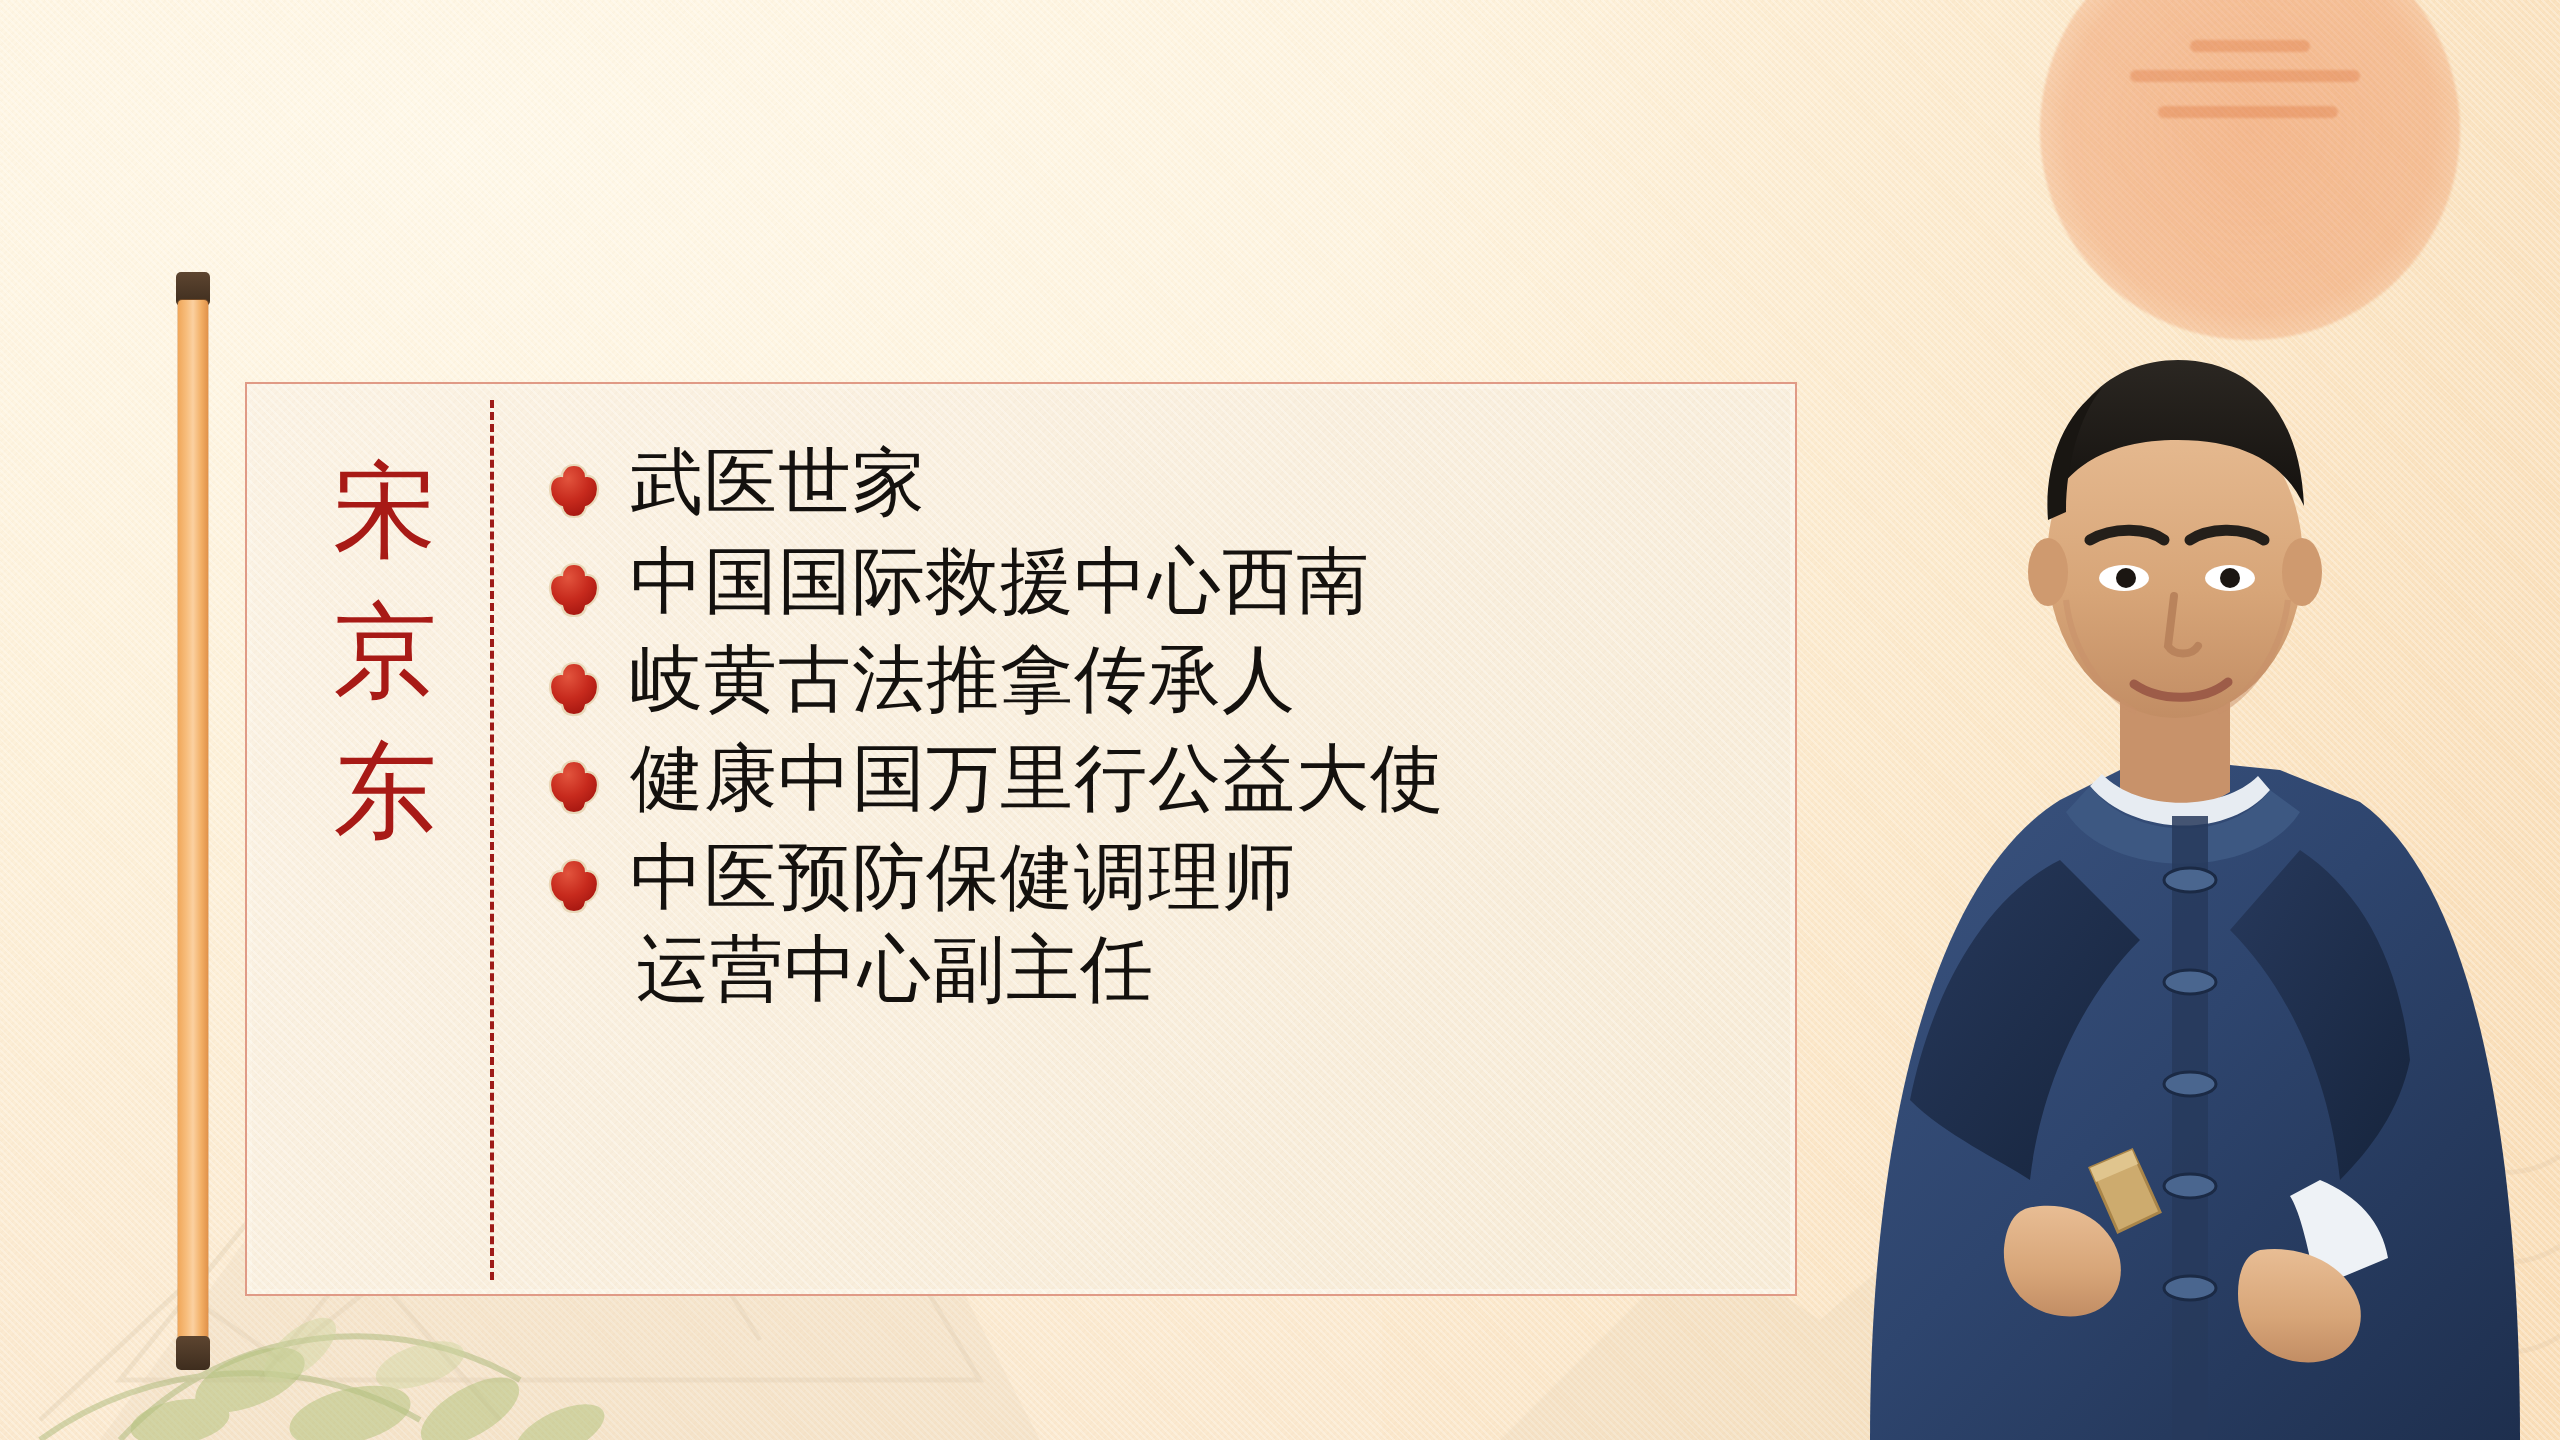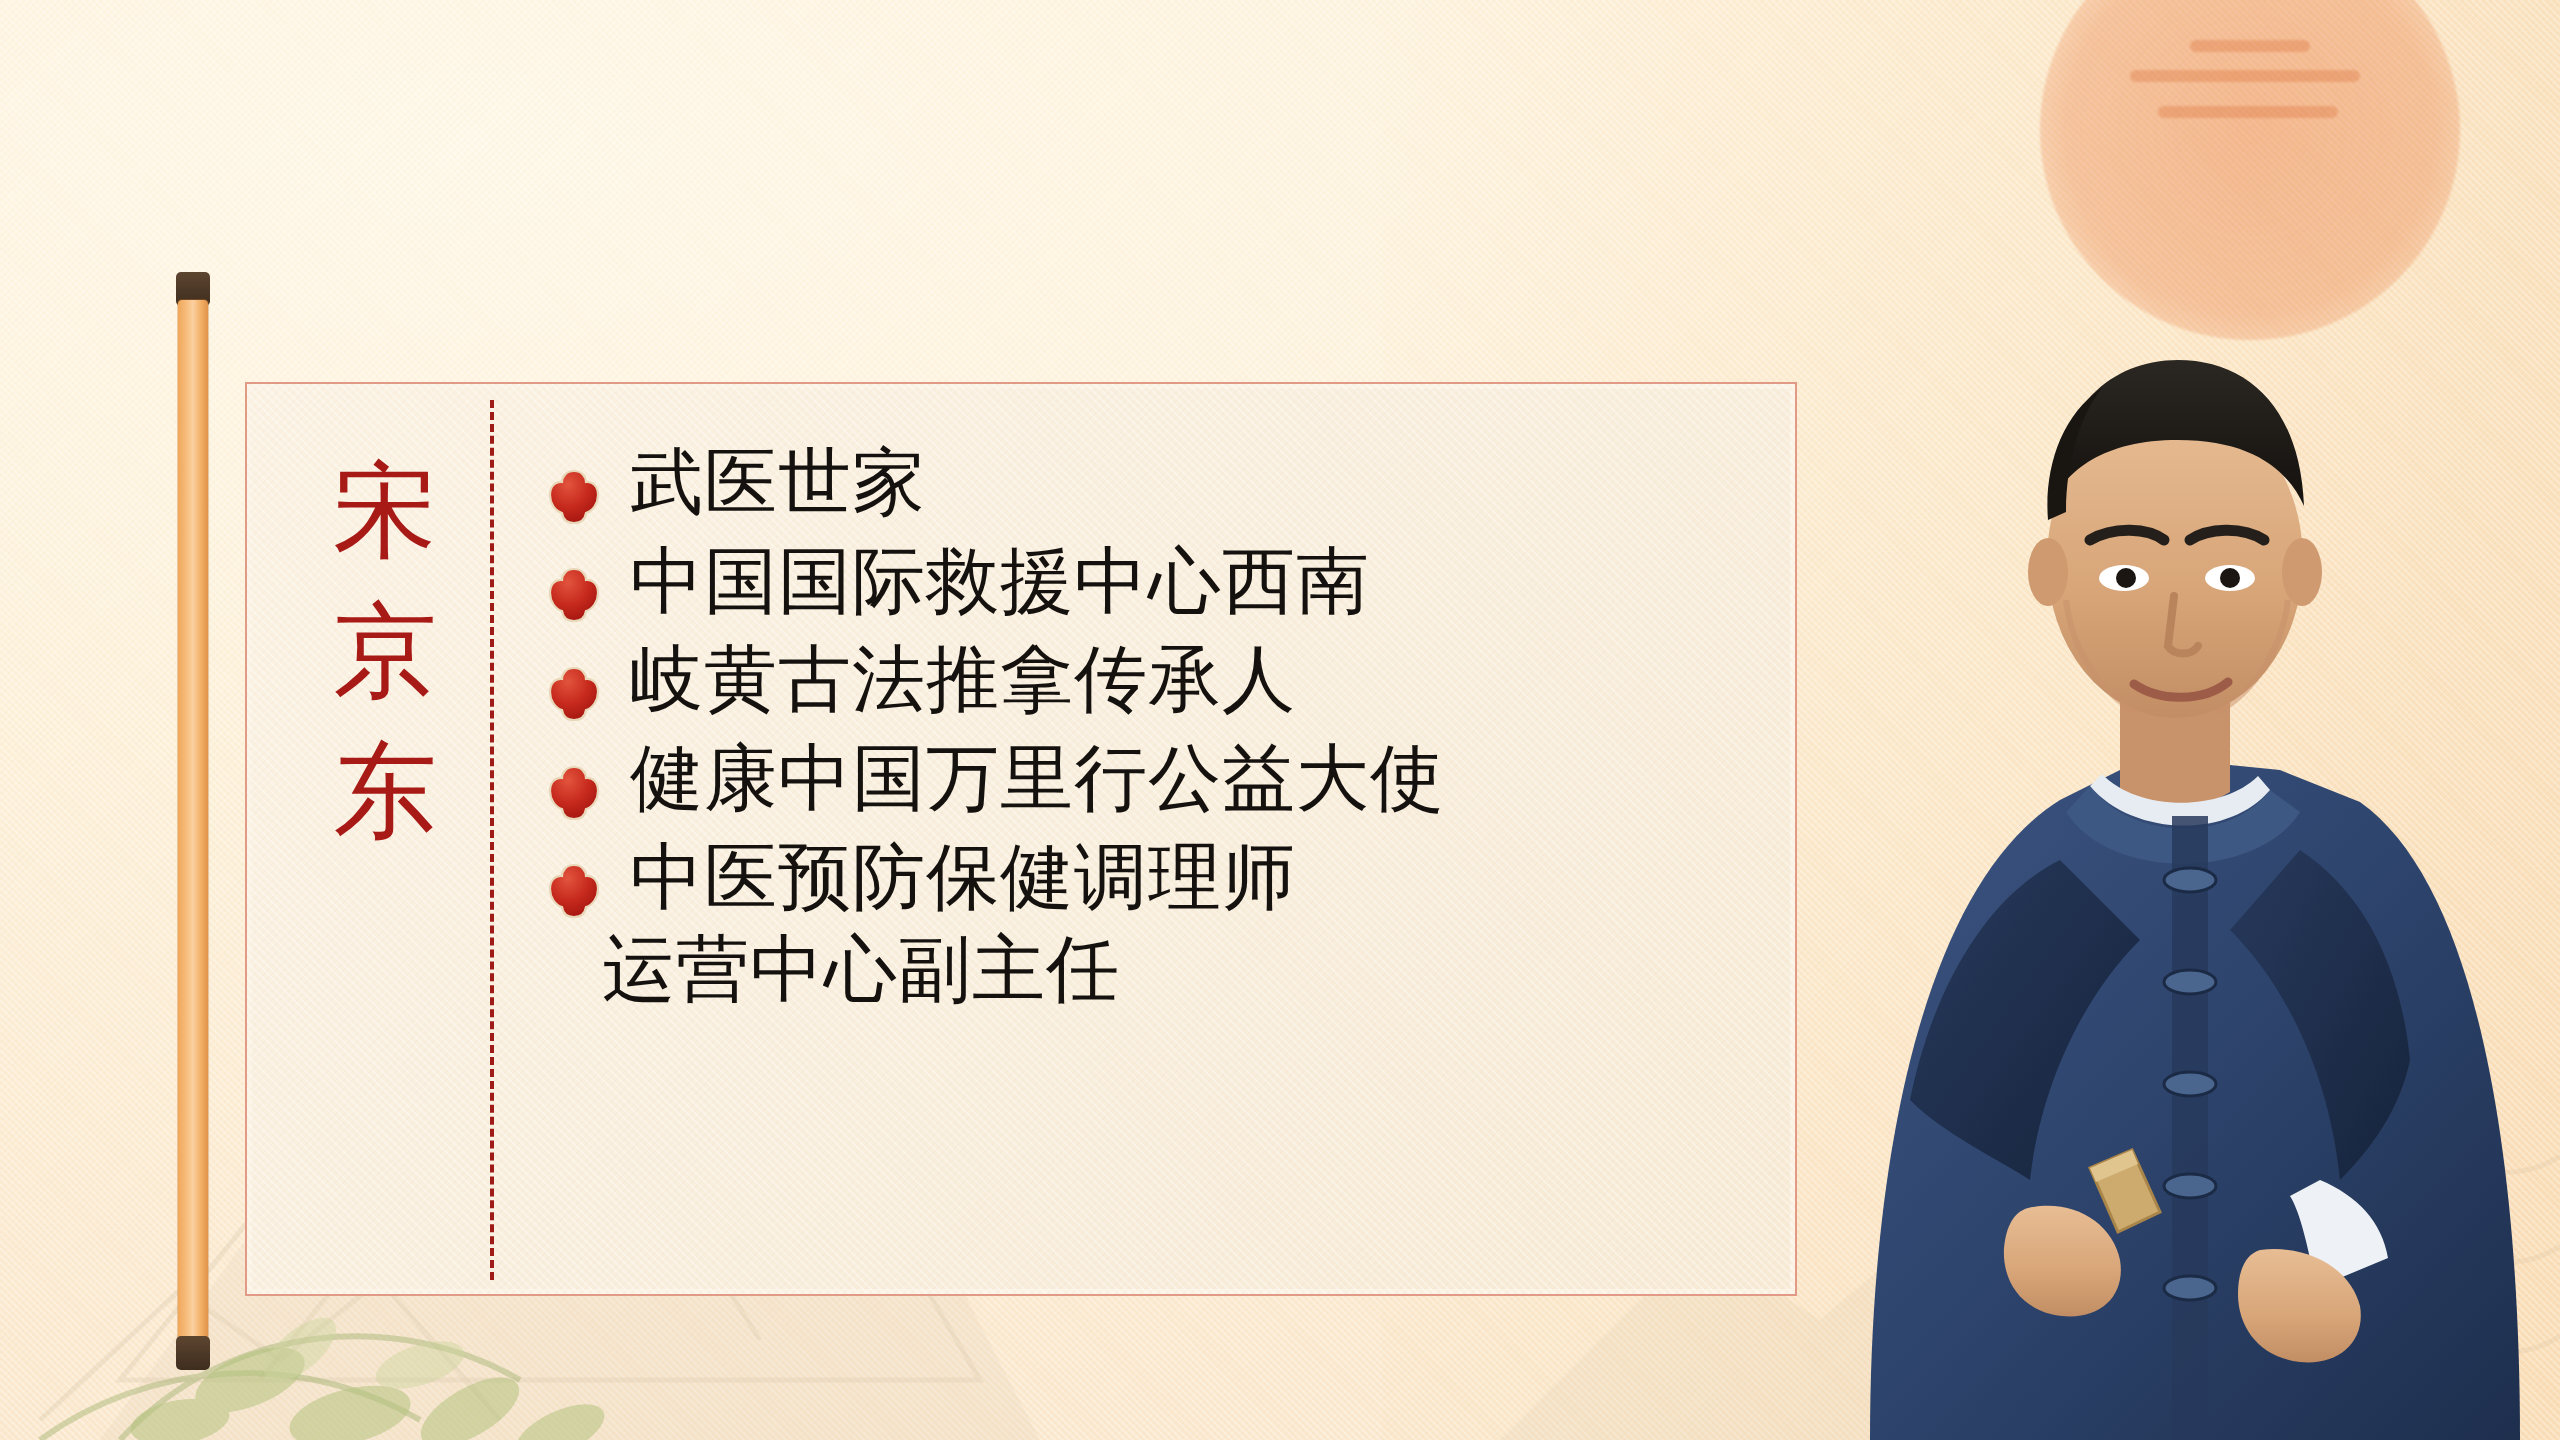--- a/index.html
+++ b/index.html
@@ -123,42 +123,42 @@
   }
 
   
   .list {
     position: absolute;
     left: 548px; top: 440px;
     width: 1150px;
   }
   .list-item {
     display: flex;
-    align-items: flex-end;
+    align-items: center;
     gap: 30px;
     margin-bottom: 14px;
   }
   .seal {
     position: relative;
     flex: 0 0 auto;
     width: 52px; height: 56px;
     margin-top: 18px;
   }
   .seal svg { display: block; width: 52px; height: 56px; }
   .item-text {
     font-family: "Liberation Sans", "DejaVu Sans", sans-serif;
     font-size: 73px;
     line-height: 1.16;
     color: #14110e;
     font-weight: 400;
     letter-spacing: 1px;
     white-space: nowrap;
   }
   .item-cont {
-    margin-left: 54px;
+    margin-left: 88px;
     margin-top: -6px;
     margin-bottom: 10px;
   }
 
   
   .portrait {
     position: absolute;
     right: 0; bottom: 0;
     width: 800px; height: 1440px;
   }

